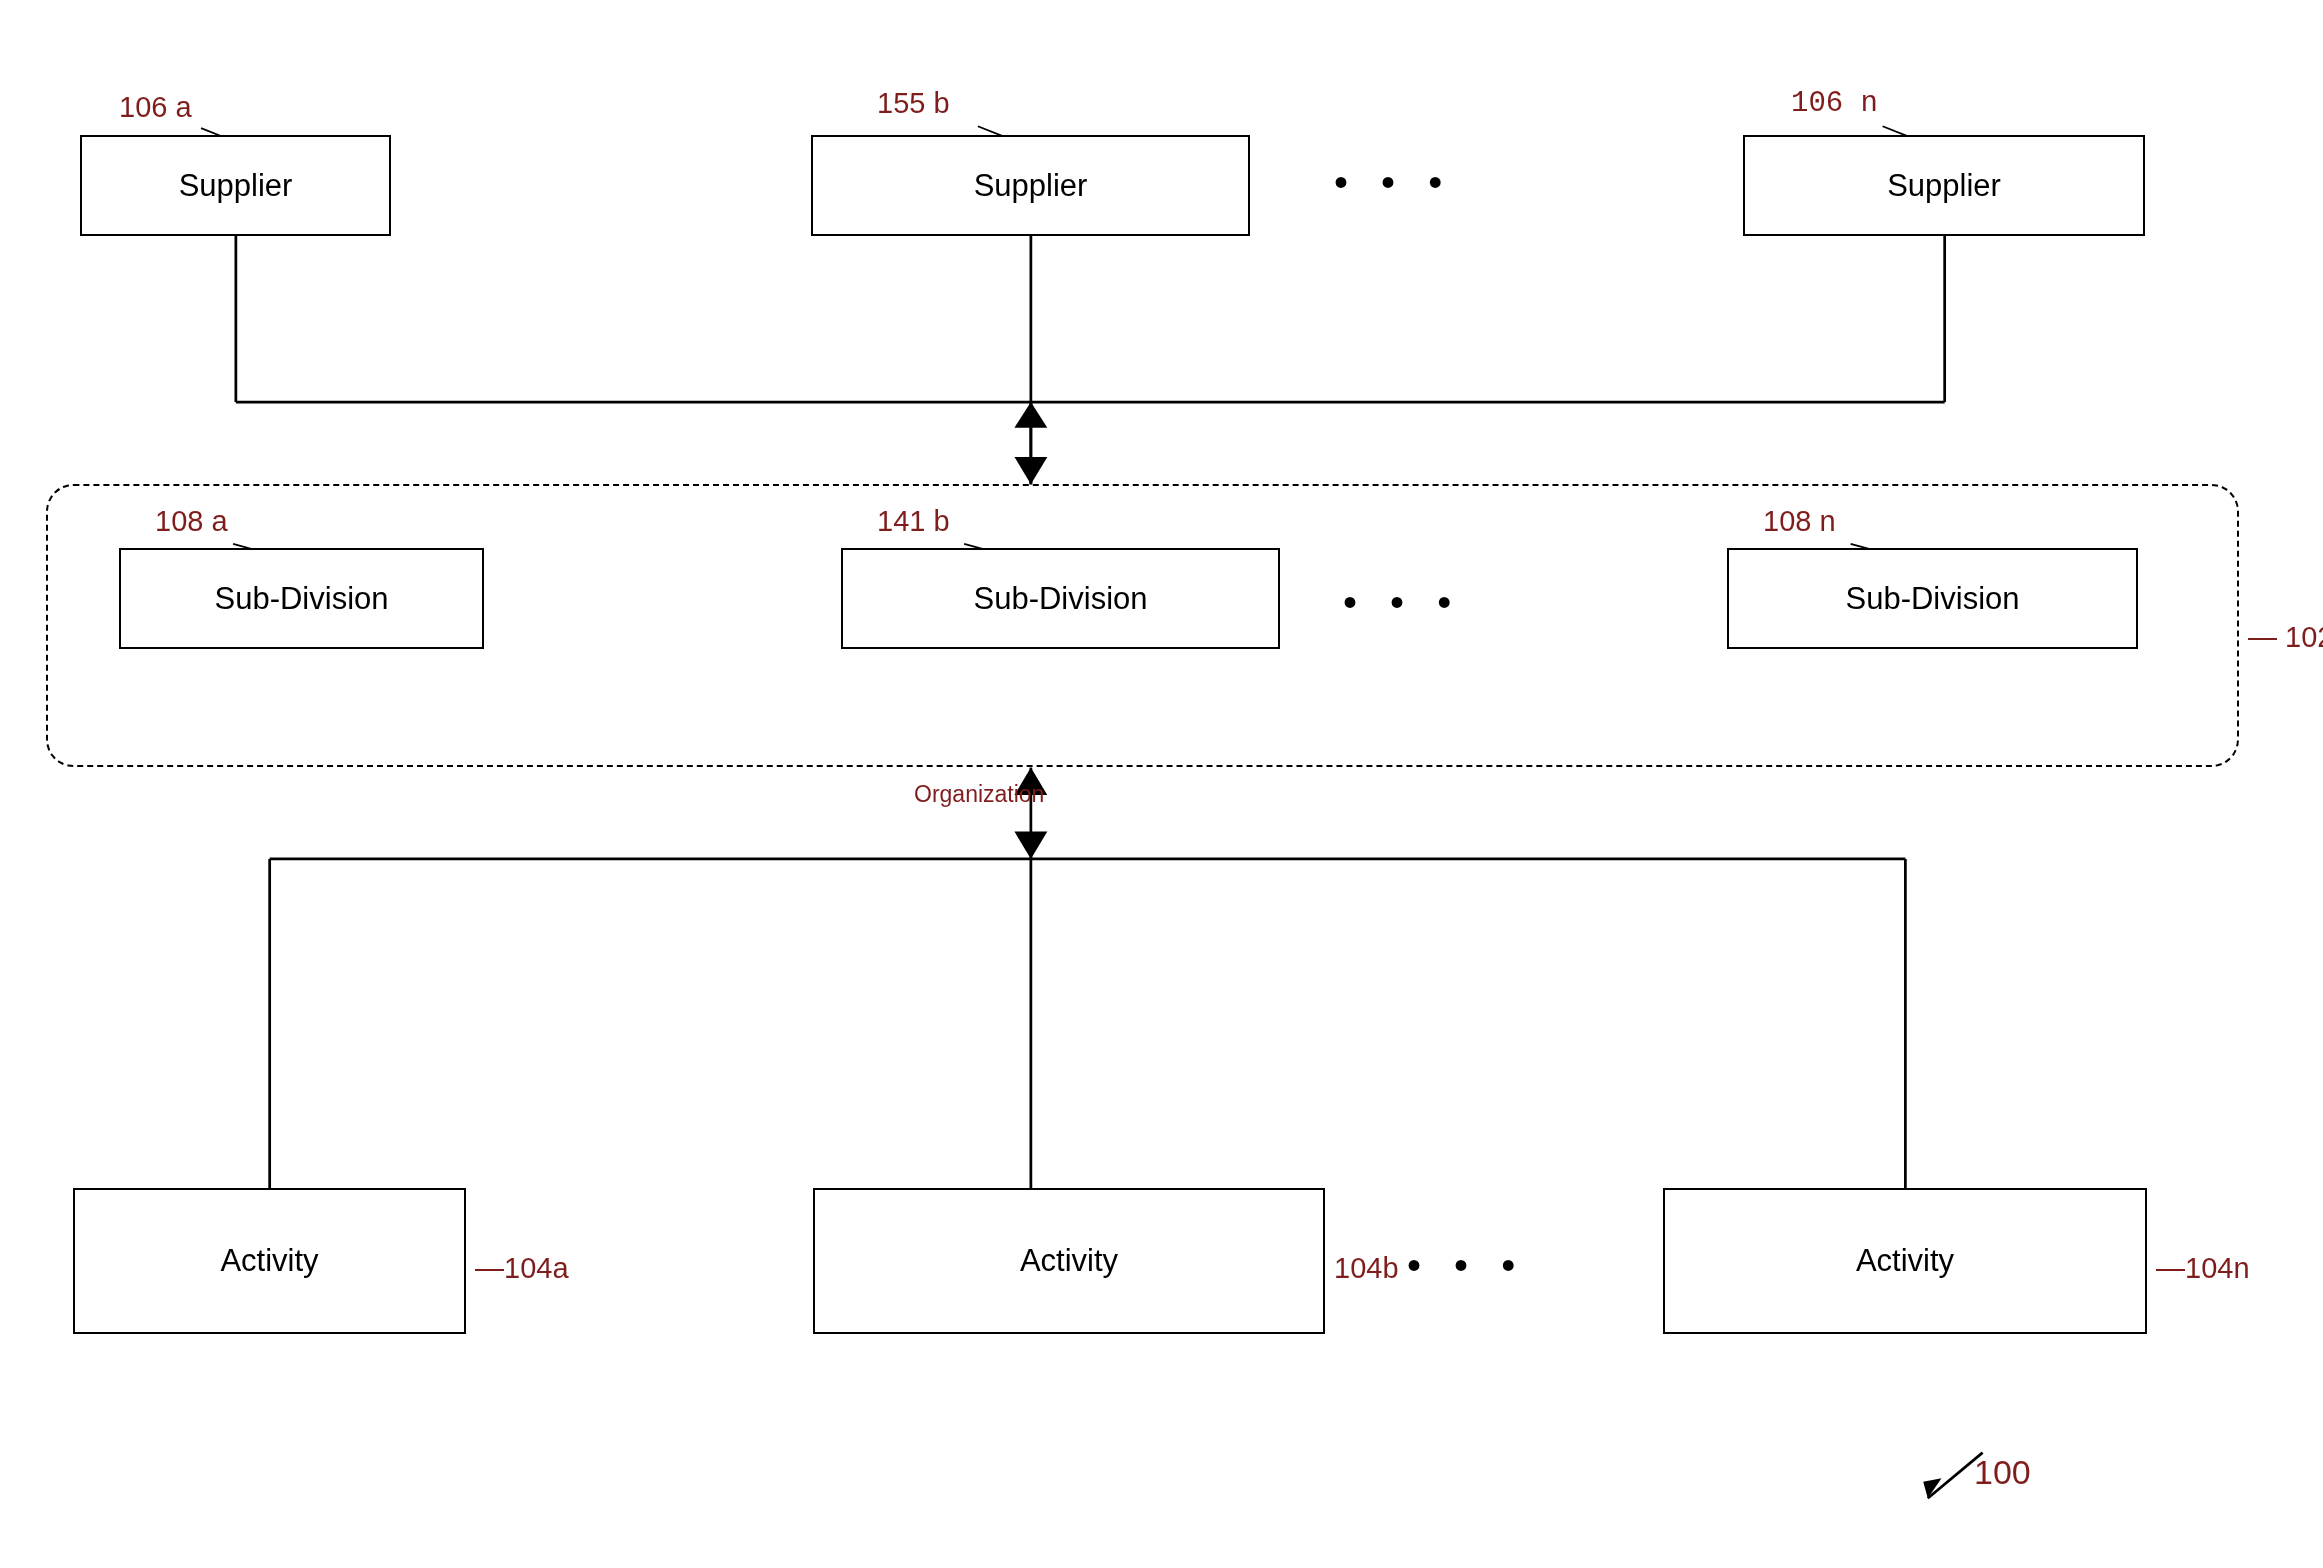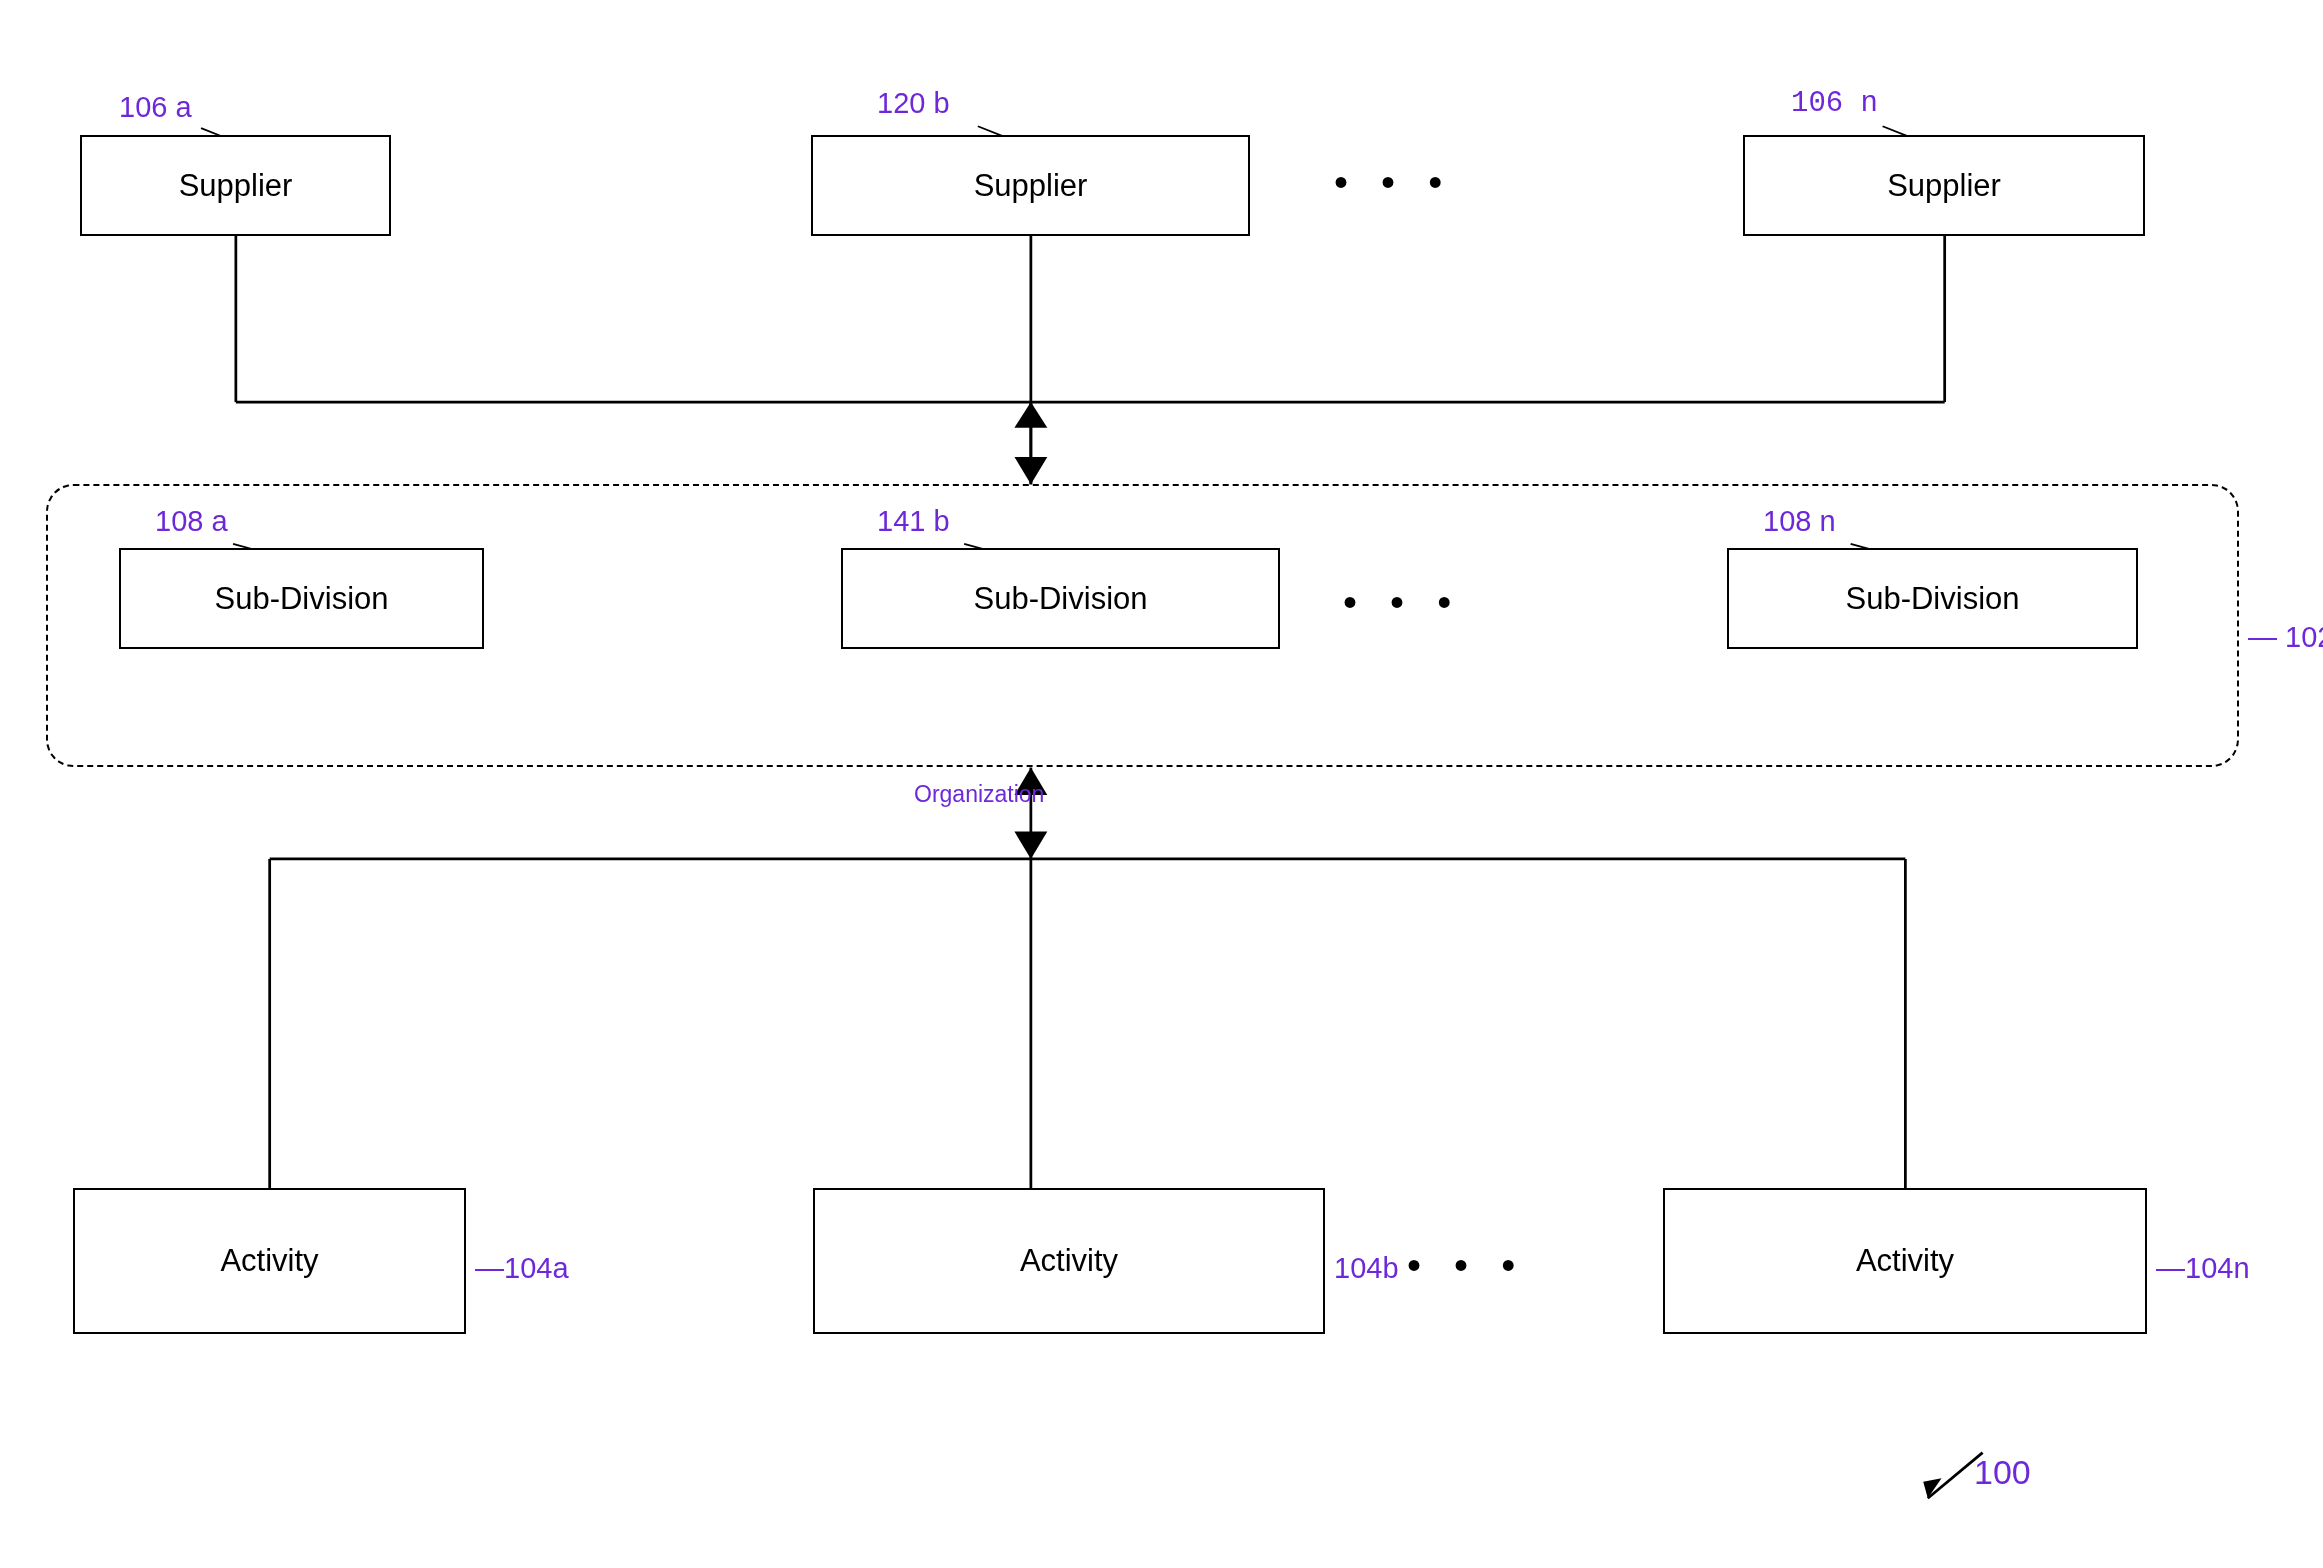--- a/index.html
+++ b/index.html
@@ -37,21 +37,21 @@
       border: 2.7px dashed #000;
       border-radius: 27.4px;
       background: transparent;
     }
 
     
     .label {
       position: absolute;
       font-size: 29px;
       font-weight: normal;
-      color: #6d28d9;
+      color: #7f1d1d;
       white-space: nowrap;
     }
 
     
     .svg-overlay {
       position: absolute;
       top: 0; left: 0;
       width: 2324px;
       height: 1569px;
       pointer-events: none;
@@ -104,21 +104,21 @@
 
   <div class="label" style="left: 119px; top: 91px;">106 a</div>
 
   <svg style="position:absolute;left:0;top:0;width:2324px;height:183px;pointer-events:none;" viewBox="0 0 2543 200" width="2324" height="183">
     <line x1="220" y1="140" x2="250" y2="152" stroke="#000" stroke-width="2"></line>
   </svg>
   <div class="box" style="left: 80px; top: 135px; width: 311px; height: 101px;">
     <span>Supplier</span>
   </div>
 
-  <div class="label" style="left: 877px; top: 87px;">120 b</div>
+  <div class="label" style="left: 877px; top: 87px;">155 b</div>
   <svg style="position:absolute;left:0;top:0;width:2324px;height:183px;pointer-events:none;" viewBox="0 0 2543 200" width="2324" height="183">
     <line x1="1070" y1="138" x2="1100" y2="150" stroke="#000" stroke-width="2"></line>
   </svg>
   <div class="box" style="left: 811px; top: 135px; width: 439px; height: 101px;">
     <span>Supplier</span>
   </div>
 
   <div class="label" style="left: 1791px; top: 87px; font-family: Liberation Mono, monospace;">106 n</div>
   <svg style="position:absolute;left:0;top:0;width:2324px;height:183px;pointer-events:none;" viewBox="0 0 2543 200" width="2324" height="183">
     <line x1="2060" y1="138" x2="2090" y2="150" stroke="#000" stroke-width="2"></line>

